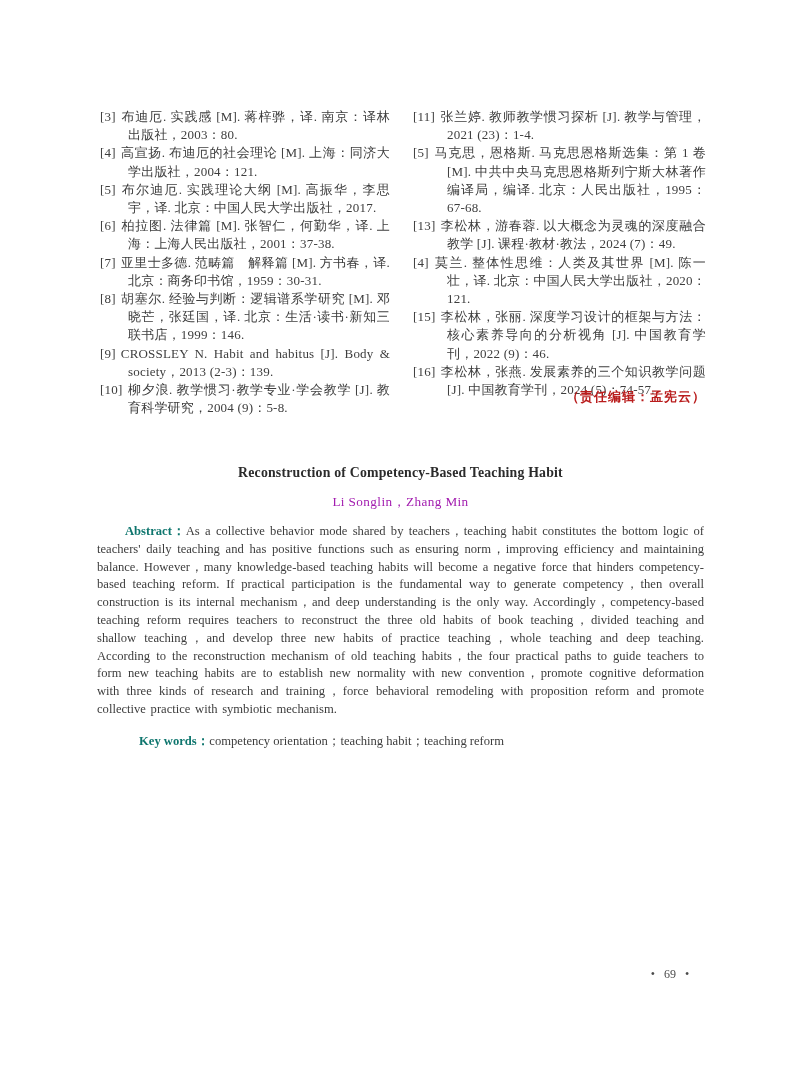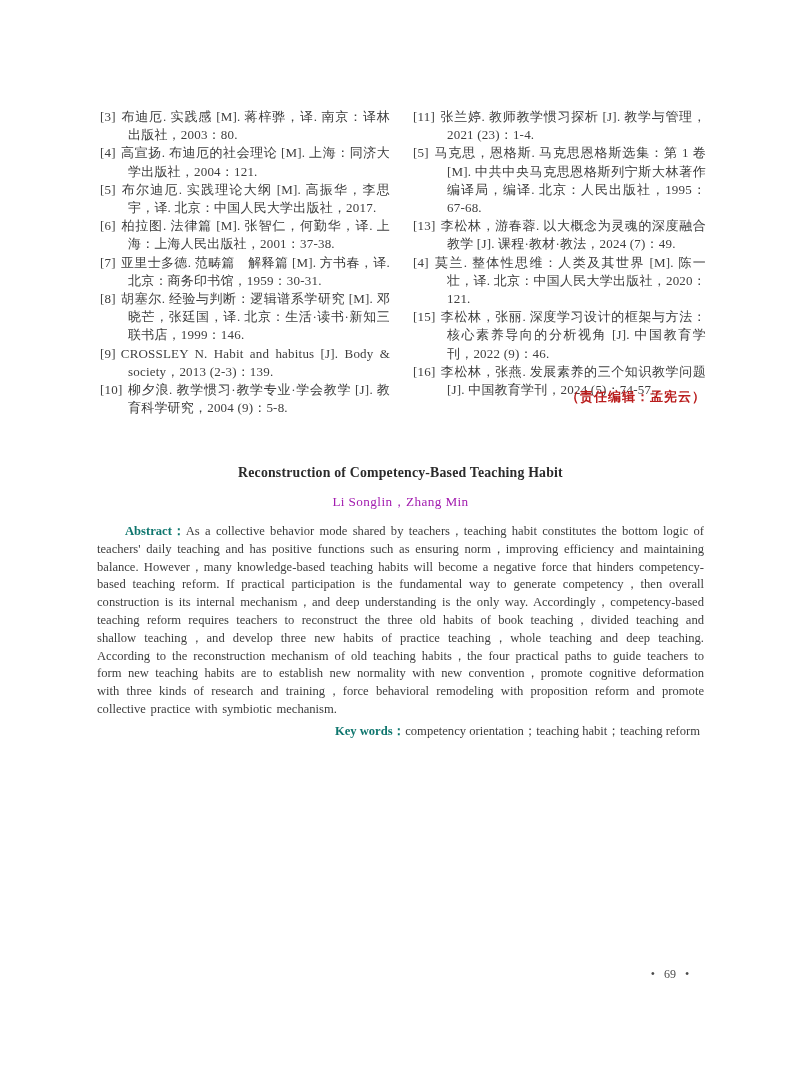--- a/index.html
+++ b/index.html
@@ -94,26 +94,25 @@
     line-height: 17.8px;
     text-align: justify;
     text-indent: 28px;
     color: #3d3d3d;
     word-spacing: 1.5px;
   }
   .abstract b, .keywords b {
     color: #0f766e;
   }
   .keywords {
-    margin: 4px;
+    margin: 14px;
     font-size: 12.6px;
     line-height: 17.8px;
     text-indent: 28px;
     color: #3d3d3d;
-    text-align: right;
   }
 
   
   .page-number {
     position: absolute;
     top: 967px;
     left: 620px;
     width: 100px;
     text-align: center;
     font-size: 12px;

